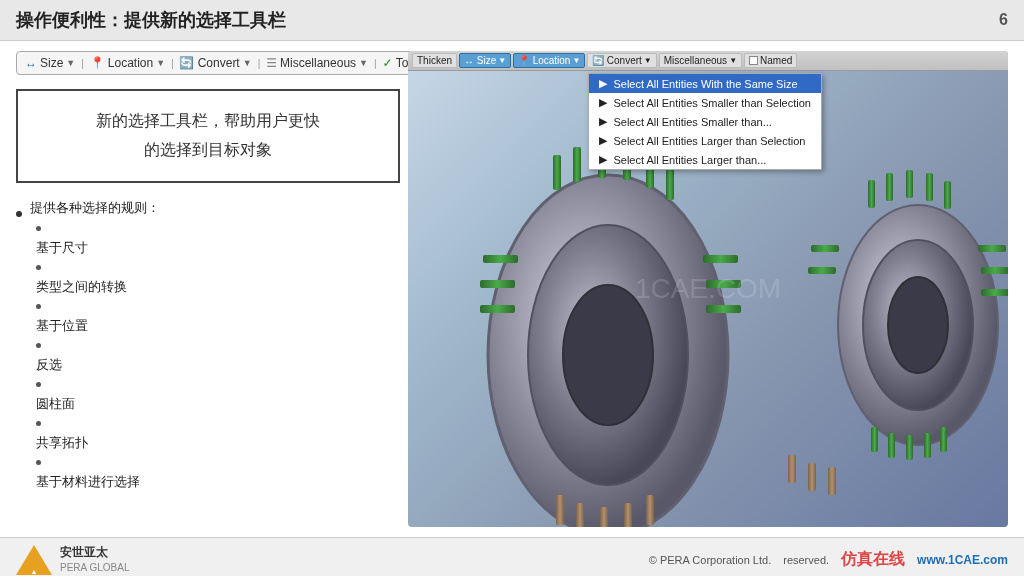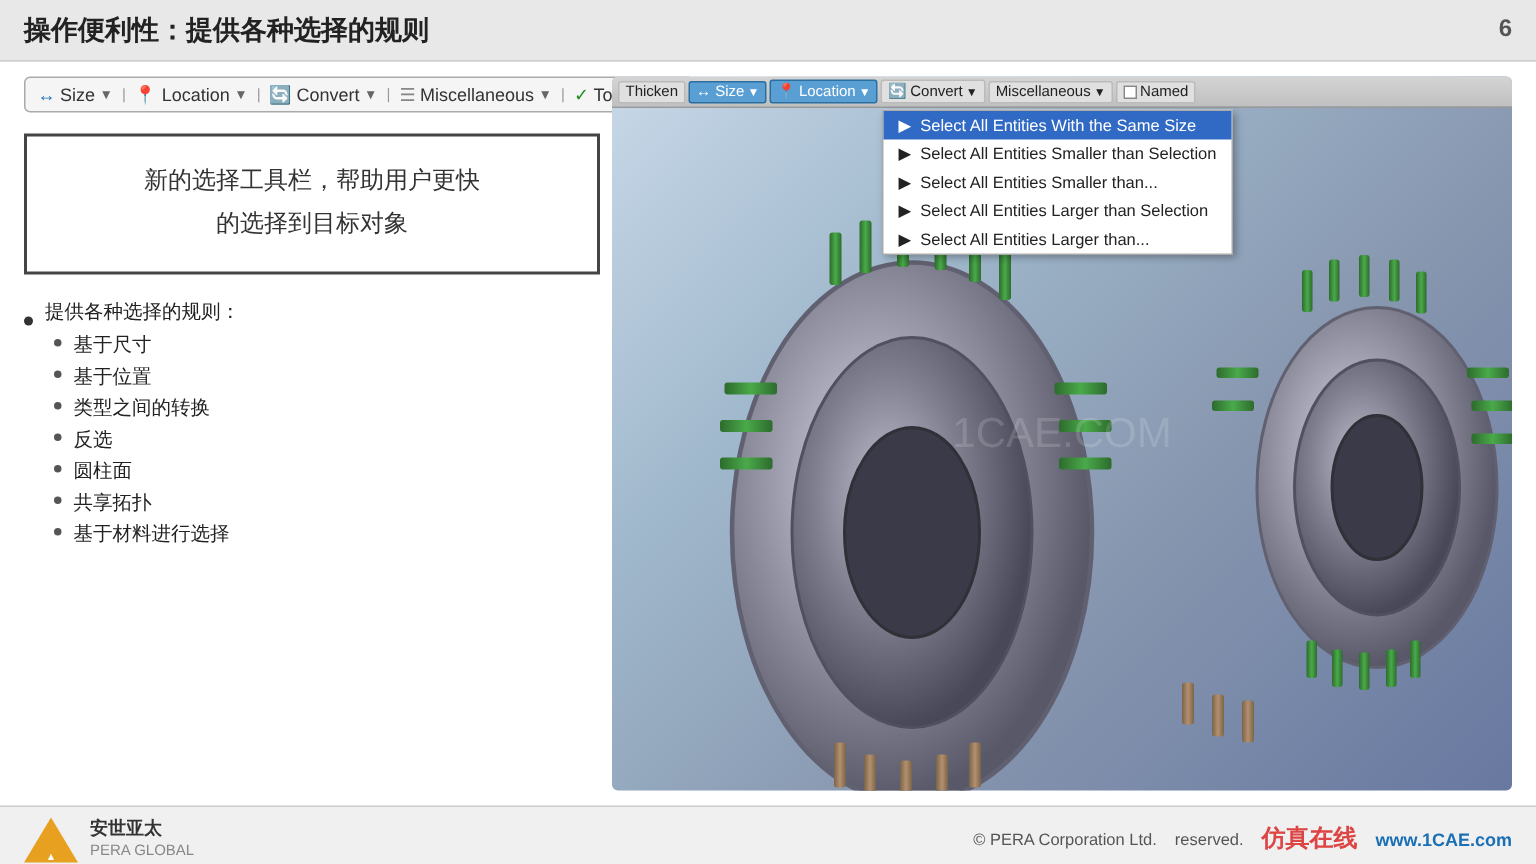--- a/index.html
+++ b/index.html
@@ -120,20 +120,21 @@
       flex-shrink: 0;
     }
     .bullet-sub-list {
       margin-left: 20px;
     }
     .bullet-sub {
       display: flex;
       align-items: flex-start;
       gap: 8px;
       margin-bottom: 3px;
+      flex-direction: column;
     }
     .bullet-sub-dot {
       width: 5px;
       height: 5px;
       background: #555;
       border-radius: 50%;
       margin-top: 5px;
       flex-shrink: 0;
     }
 
@@ -267,21 +268,21 @@
     .footer-right-link {
       color: #1a6fb5;
       font-weight: bold;
       font-size: 12px;
     }
   </style>
 </head>
 <body>
 
 <div class="header">
-  <span class="header-title">操作便利性：提供各种选择的规则</span>
+  <span class="header-title">操作便利性：提供新的选择工具栏</span>
   <span class="slide-number">6</span>
 </div>
 
 <div class="main-content">
 
   <div class="left-panel">
 
     <div class="toolbar-bar">
       <div class="toolbar-item">
         <span class="icon-size">↔</span>
@@ -325,25 +326,25 @@
         <div class="bullet-dot"></div>
         <span>提供各种选择的规则：</span>
       </div>
       <div class="bullet-sub-list">
         <div class="bullet-sub">
           <div class="bullet-sub-dot"></div>
           <span>基于尺寸</span>
         </div>
         <div class="bullet-sub">
           <div class="bullet-sub-dot"></div>
+          <span>类型之间的转换</span>
+        </div>
+        <div class="bullet-sub">
+          <div class="bullet-sub-dot"></div>
           <span>基于位置</span>
-        </div>
-        <div class="bullet-sub">
-          <div class="bullet-sub-dot"></div>
-          <span>类型之间的转换</span>
         </div>
         <div class="bullet-sub">
           <div class="bullet-sub-dot"></div>
           <span>反选</span>
         </div>
         <div class="bullet-sub">
           <div class="bullet-sub-dot"></div>
           <span>圆柱面</span>
         </div>
         <div class="bullet-sub">

